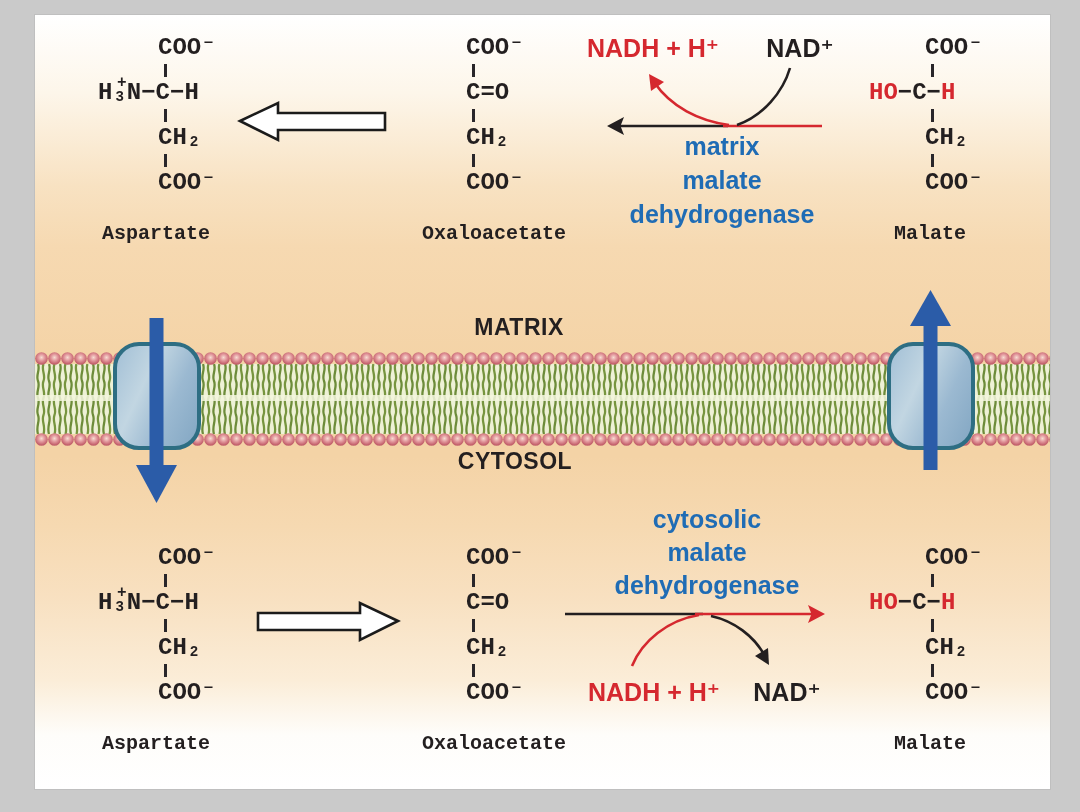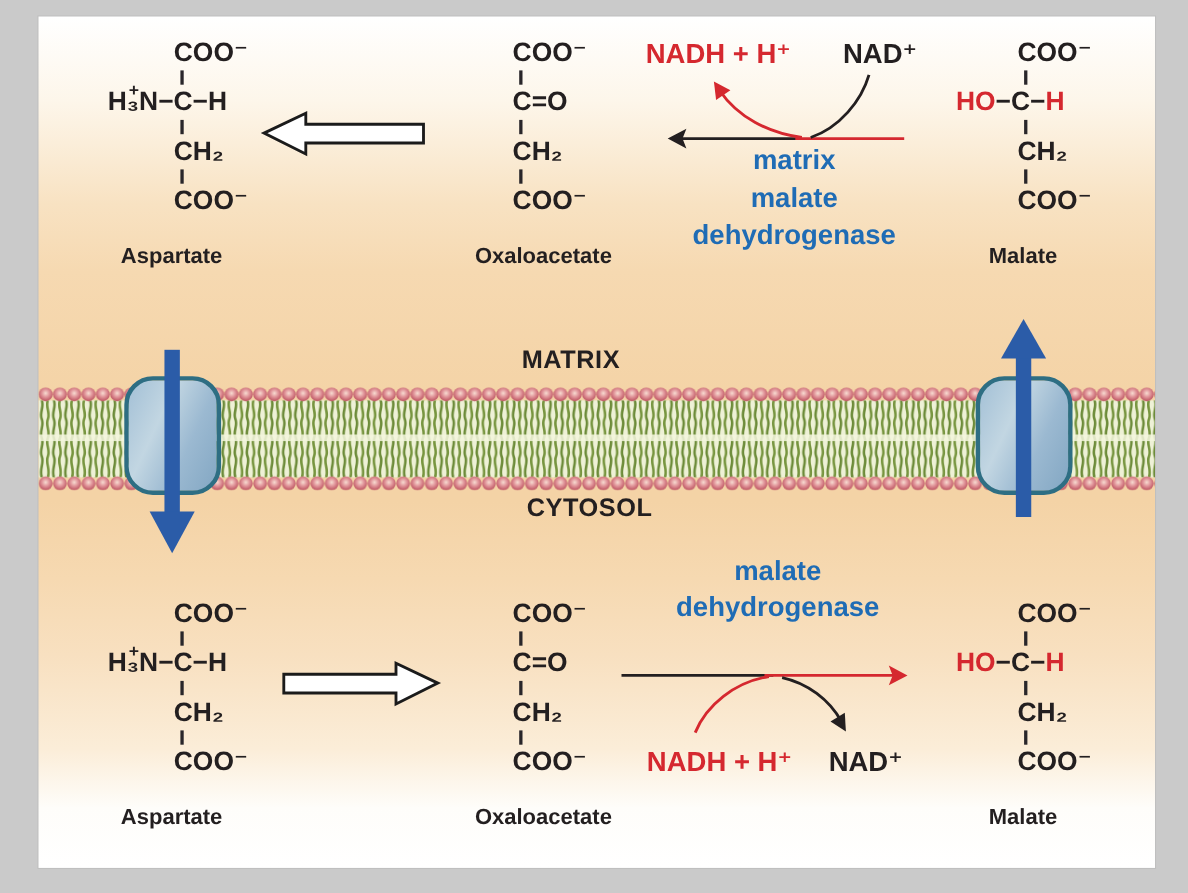--- a/index.html
+++ b/index.html
@@ -19,21 +19,21 @@
   .overlay{position:absolute;left:0;top:0;pointer-events:none;}
   .txt{position:absolute;font-weight:bold;white-space:nowrap;transform:translateX(-50%);}
   .comp{font-size:23px;color:#231f20;letter-spacing:0.5px;}
   .cof{font-size:25px;}
   .cof.red{color:#d5282f;}
   .cof.blk{color:#231f20;}
   .enzyme{position:absolute;transform:translateX(-50%);text-align:center;
           color:#1f6cb5;font-weight:bold;font-size:25px;}
   .enzyme.mx div{line-height:34px;}
   .enzyme.cy div{line-height:33px;}
-  .mol{position:absolute;color:#231f20;font-weight:bold;font-size:24px;}
+  .mol{position:absolute;color:#231f20;font-weight:bold;font-size:24px;font-family:Liberation Mono, monospace;}
   .mol .fl{height:26px;line-height:26px;white-space:nowrap;text-align:left;}
   .mol .bond{width:3px;height:13px;background:#29262a;margin:3px 0 3px 6px;}
   .mol .amine{position:relative;margin-left:-60px;}
   .mol .homid{margin-left:-56px;}
   .mol .plus{position:absolute;left:19px;top:-10px;font-size:16px;}
   .mol .name{position:absolute;top:187px;font-size:20px;white-space:nowrap;transform:translateX(-50%);}
   .redatom{color:#d5282f;}
 </style>
 </head>
 <body>
@@ -94,21 +94,21 @@
         <path d="M530 599 H 668" stroke="#231f20"></path>
         <path d="M660 599 H 780" stroke="#d5282f"></path>
         <polygon points="790,599 773,590 776.5,599 773,608" fill="#d5282f" stroke="none"></polygon>
         <path d="M597 651 C 607 626 633 605 664 600" stroke="#d5282f"></path>
         <path d="M676 601 C 699 606 719 621 730 641" stroke="#231f20"></path>
         <polygon points="734,650 733,633 720,641" fill="#231f20" stroke="none"></polygon>
       </g>
     </svg>
 
     <div class="txt comp" style="left:484px;top:299px">MATRIX</div>
-    <div class="txt comp" style="left:501px;top:433px">CYTOSOL</div>
+    <div class="txt comp" style="left:480px;top:433px">CYTOSOL</div>
 
     <div class="mol" style="left:123px;top:20px">
       <div class="fl">COO⁻</div>
       <div class="bond"></div>
       <div class="fl amine">
         <span class="plus">+</span>
         <span>H₃N−C−H</span>
       </div>
       <div class="bond"></div>
       <div class="fl">CH₂</div>
@@ -181,20 +181,21 @@
         <span class="redatom">HO</span><span>−C−</span><span class="redatom">H</span>
       </div>
       <div class="bond"></div>
       <div class="fl">CH₂</div>
       <div class="bond"></div>
       <div class="fl">COO⁻</div>
       <div class="name" style="left:5px">Malate</div>
     </div>
 
     <div class="enzyme cy" style="left:672px;top:488px">
+      <div>cytosolic</div>
       <div>malate</div>
       <div>dehydrogenase</div>
     </div>
     <div class="txt cof red" style="left:619px;top:663px">NADH + H⁺</div>
     <div class="txt cof blk" style="left:752px;top:663px">NAD⁺</div>
 
   </div>
 </div>
 
 </body></html>

